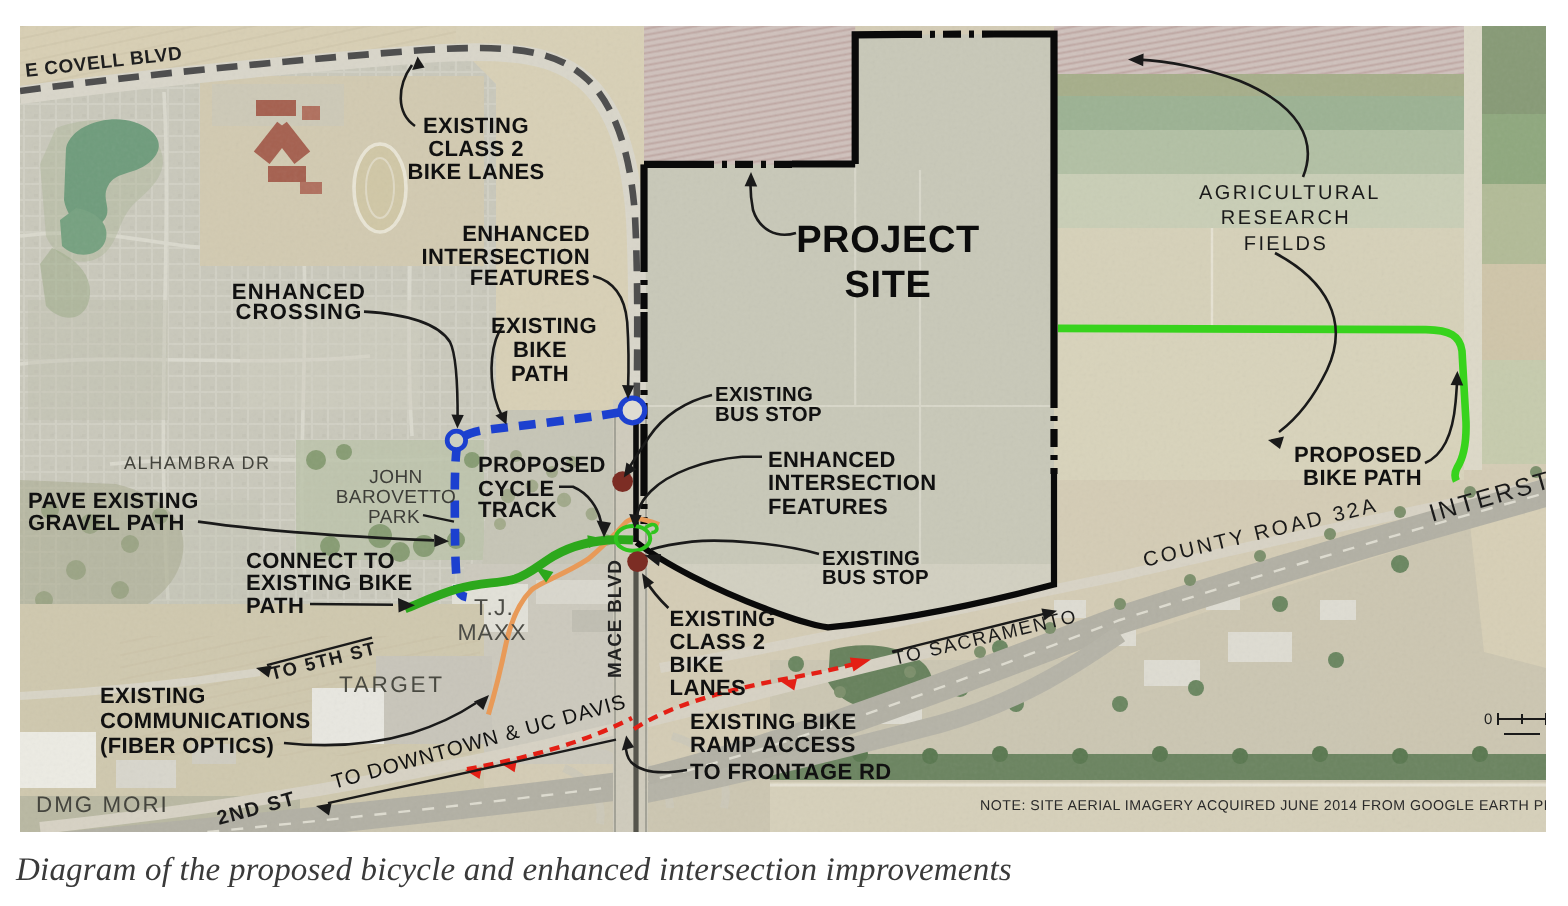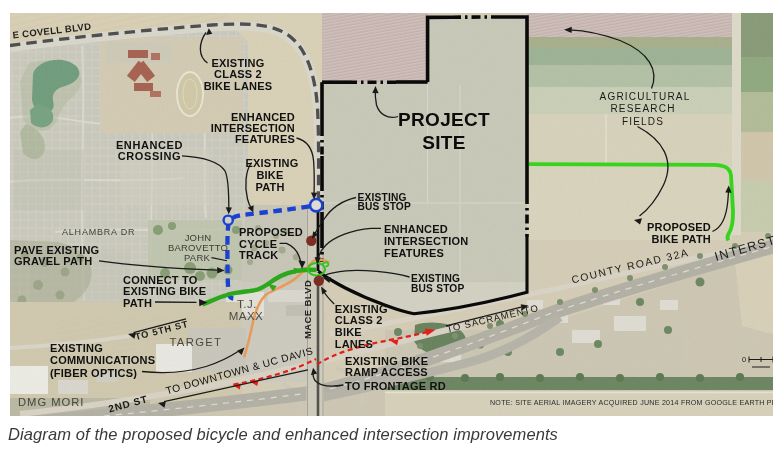--- a/index.html
+++ b/index.html
@@ -1,18 +1,18 @@
 <!DOCTYPE html>
 <html><head>
 <meta charset="utf-8">
 <style>
   html,body{margin:0;padding:0;background:#ffffff;width:784px;height:453px;overflow:hidden;}
   #page{position:relative;width:784px;height:453px;font-family:"Liberation Sans",sans-serif;}
   svg{position:absolute;left:0;top:0;}
-  .cap{position:absolute;left:8px;top:424.5px;font-family:Liberation Sans, sans-serif;font-style:italic;font-size:16.5px;color:#3a3a3a;letter-spacing:0.1px;}
+  .cap{position:absolute;left:8px;top:424.5px;font-family:Liberation Serif, serif;font-style:italic;font-size:16.5px;color:#3a3a3a;letter-spacing:0.1px;}
 </style>
 </head>
 <body>
 <div id="page">
 <svg width="784" height="453" viewBox="0 0 784 453">
 <defs>
   <clipPath id="mapclip">
           <rect x="10" y="13" width="763" height="403"></rect>
         </clipPath>
   <pattern id="streets" width="8" height="8" patternUnits="userSpaceOnUse">

